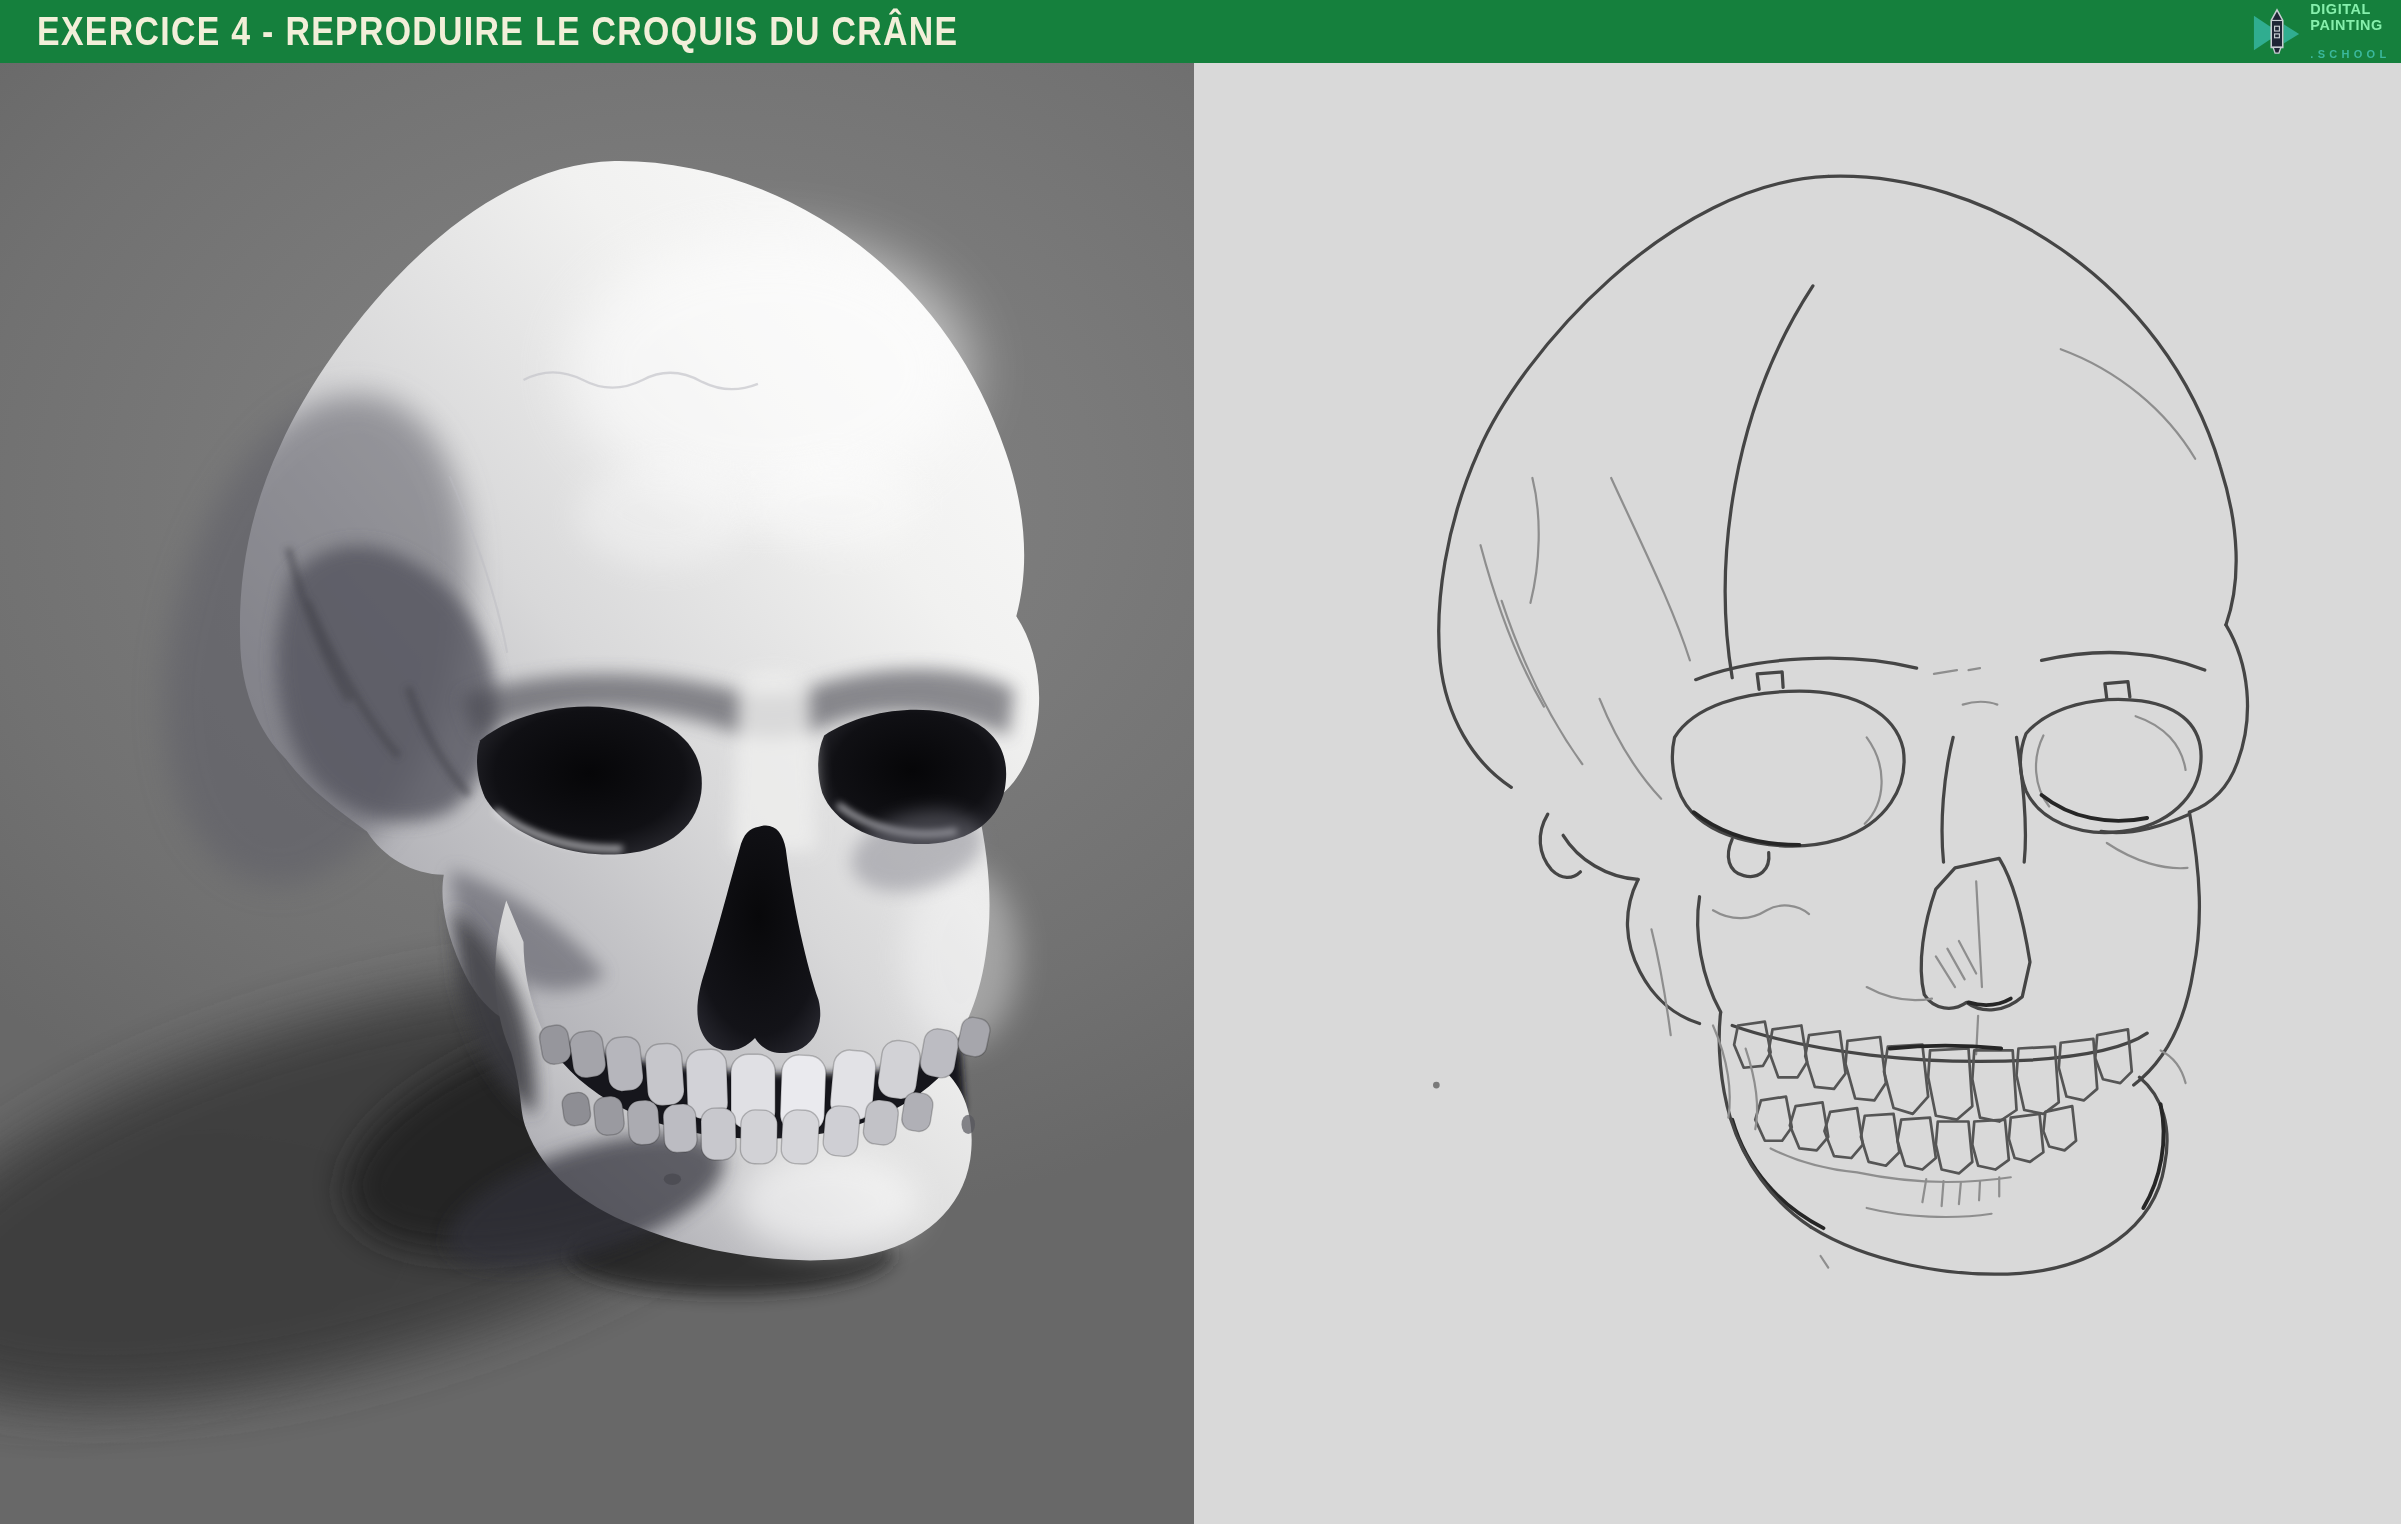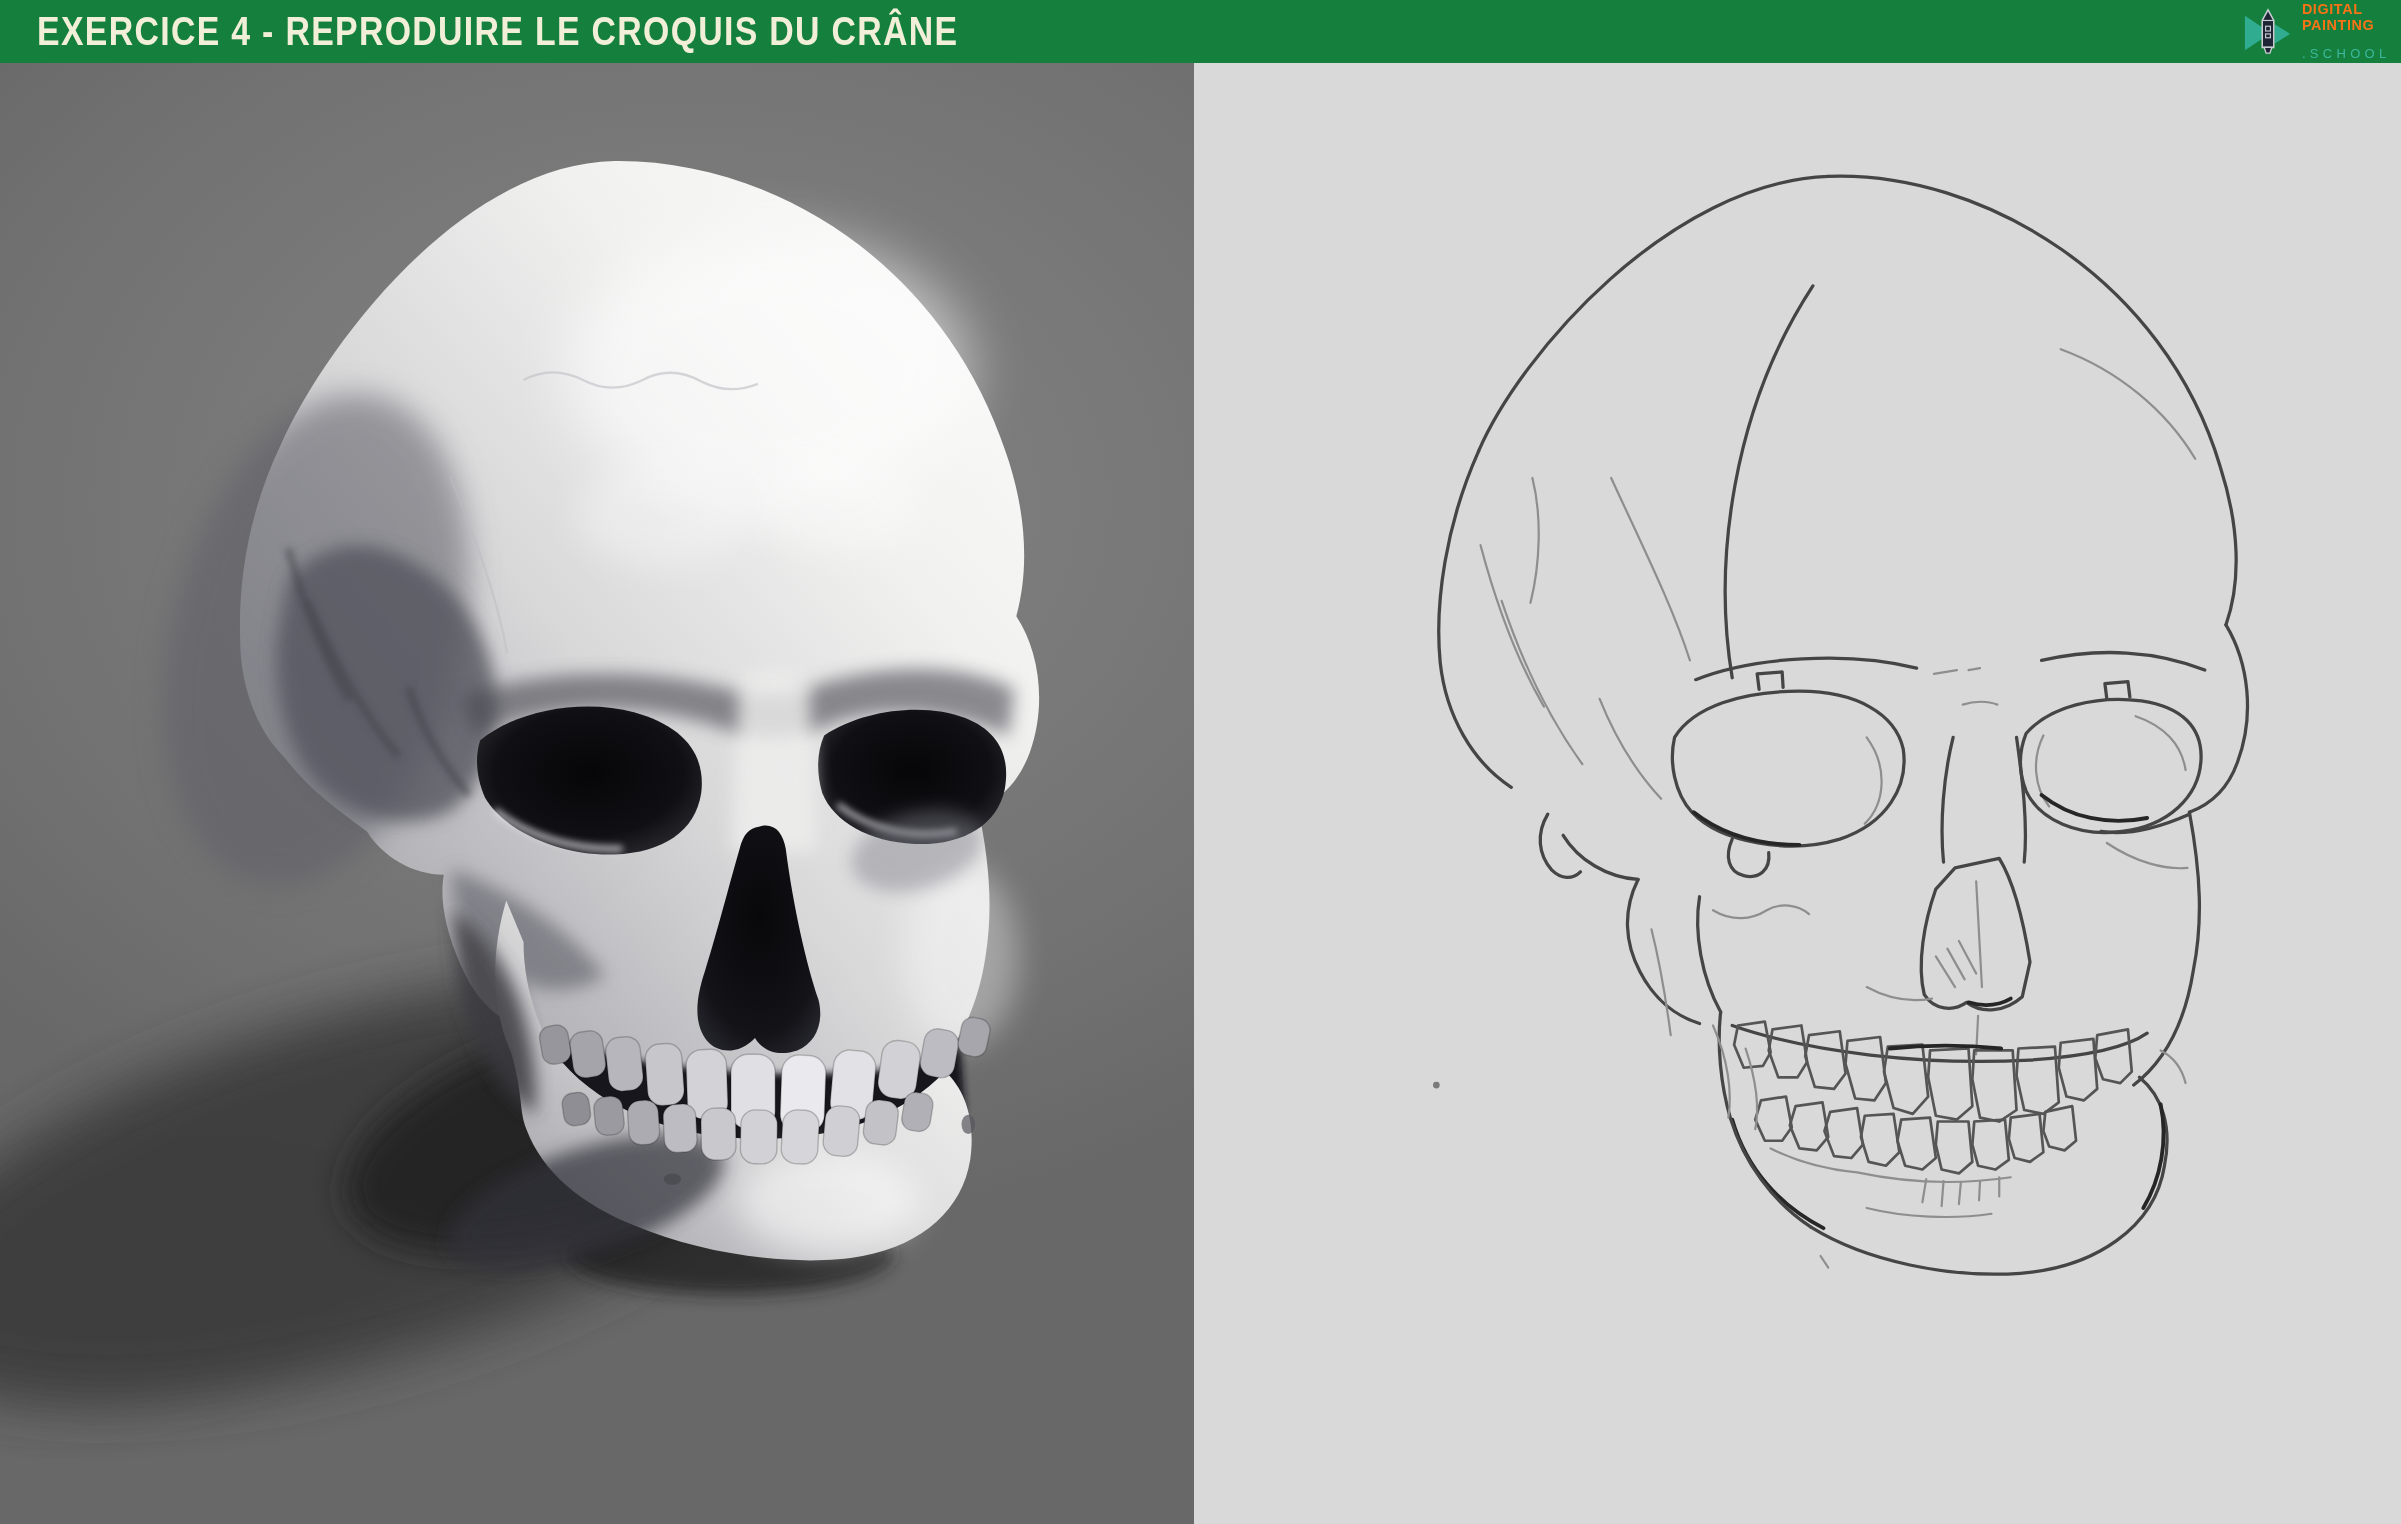--- a/index.html
+++ b/index.html
@@ -13,22 +13,22 @@
     background:#15803d;display:flex;align-items:center;
   }
   .title{
     display:inline-block;margin-left:37px;
     color:#f2efd9;font-size:36px;font-weight:700;letter-spacing:1.4px;
     transform:scale(0.94,1.12);transform-origin:left center;white-space:nowrap;
   }
   .logo{position:absolute;right:11.5px;top:5.8px;height:52px;display:flex;align-items:center;gap:8.6px;}
   .logo-icon{display:block;}
   .logo-text{display:flex;flex-direction:column;justify-content:center;}
-  .logo-line{color:#f97316;font-size:14.4px;font-weight:700;line-height:15.4px;letter-spacing:0.6px;}
-  .logo-school{color:#3bb89d;font-size:13px;font-weight:400;letter-spacing:4.3px;line-height:14.4px;margin-top:14px;}
+  .logo-line{color:#86efac;font-size:14.4px;font-weight:700;line-height:15.4px;letter-spacing:0.6px;}
+  .logo-school{color:#3bb89d;font-size:11px;font-weight:700;letter-spacing:4.3px;line-height:14.4px;margin-top:14px;}
   
   .panel-left{
     position:absolute;left:0;top:63px;width:1194px;height:1461px;overflow:hidden;
     background:radial-gradient(ellipse 961px 730px at 58% 30%, #828282 0%, #7a7a7a 42%, #717171 75%, #686868 100%);
   }
   .panel-right{
     position:absolute;left:1194px;top:63px;width:1208px;height:1461px;overflow:hidden;
     background:#d9d9d9;
   }
   svg{display:block;}

